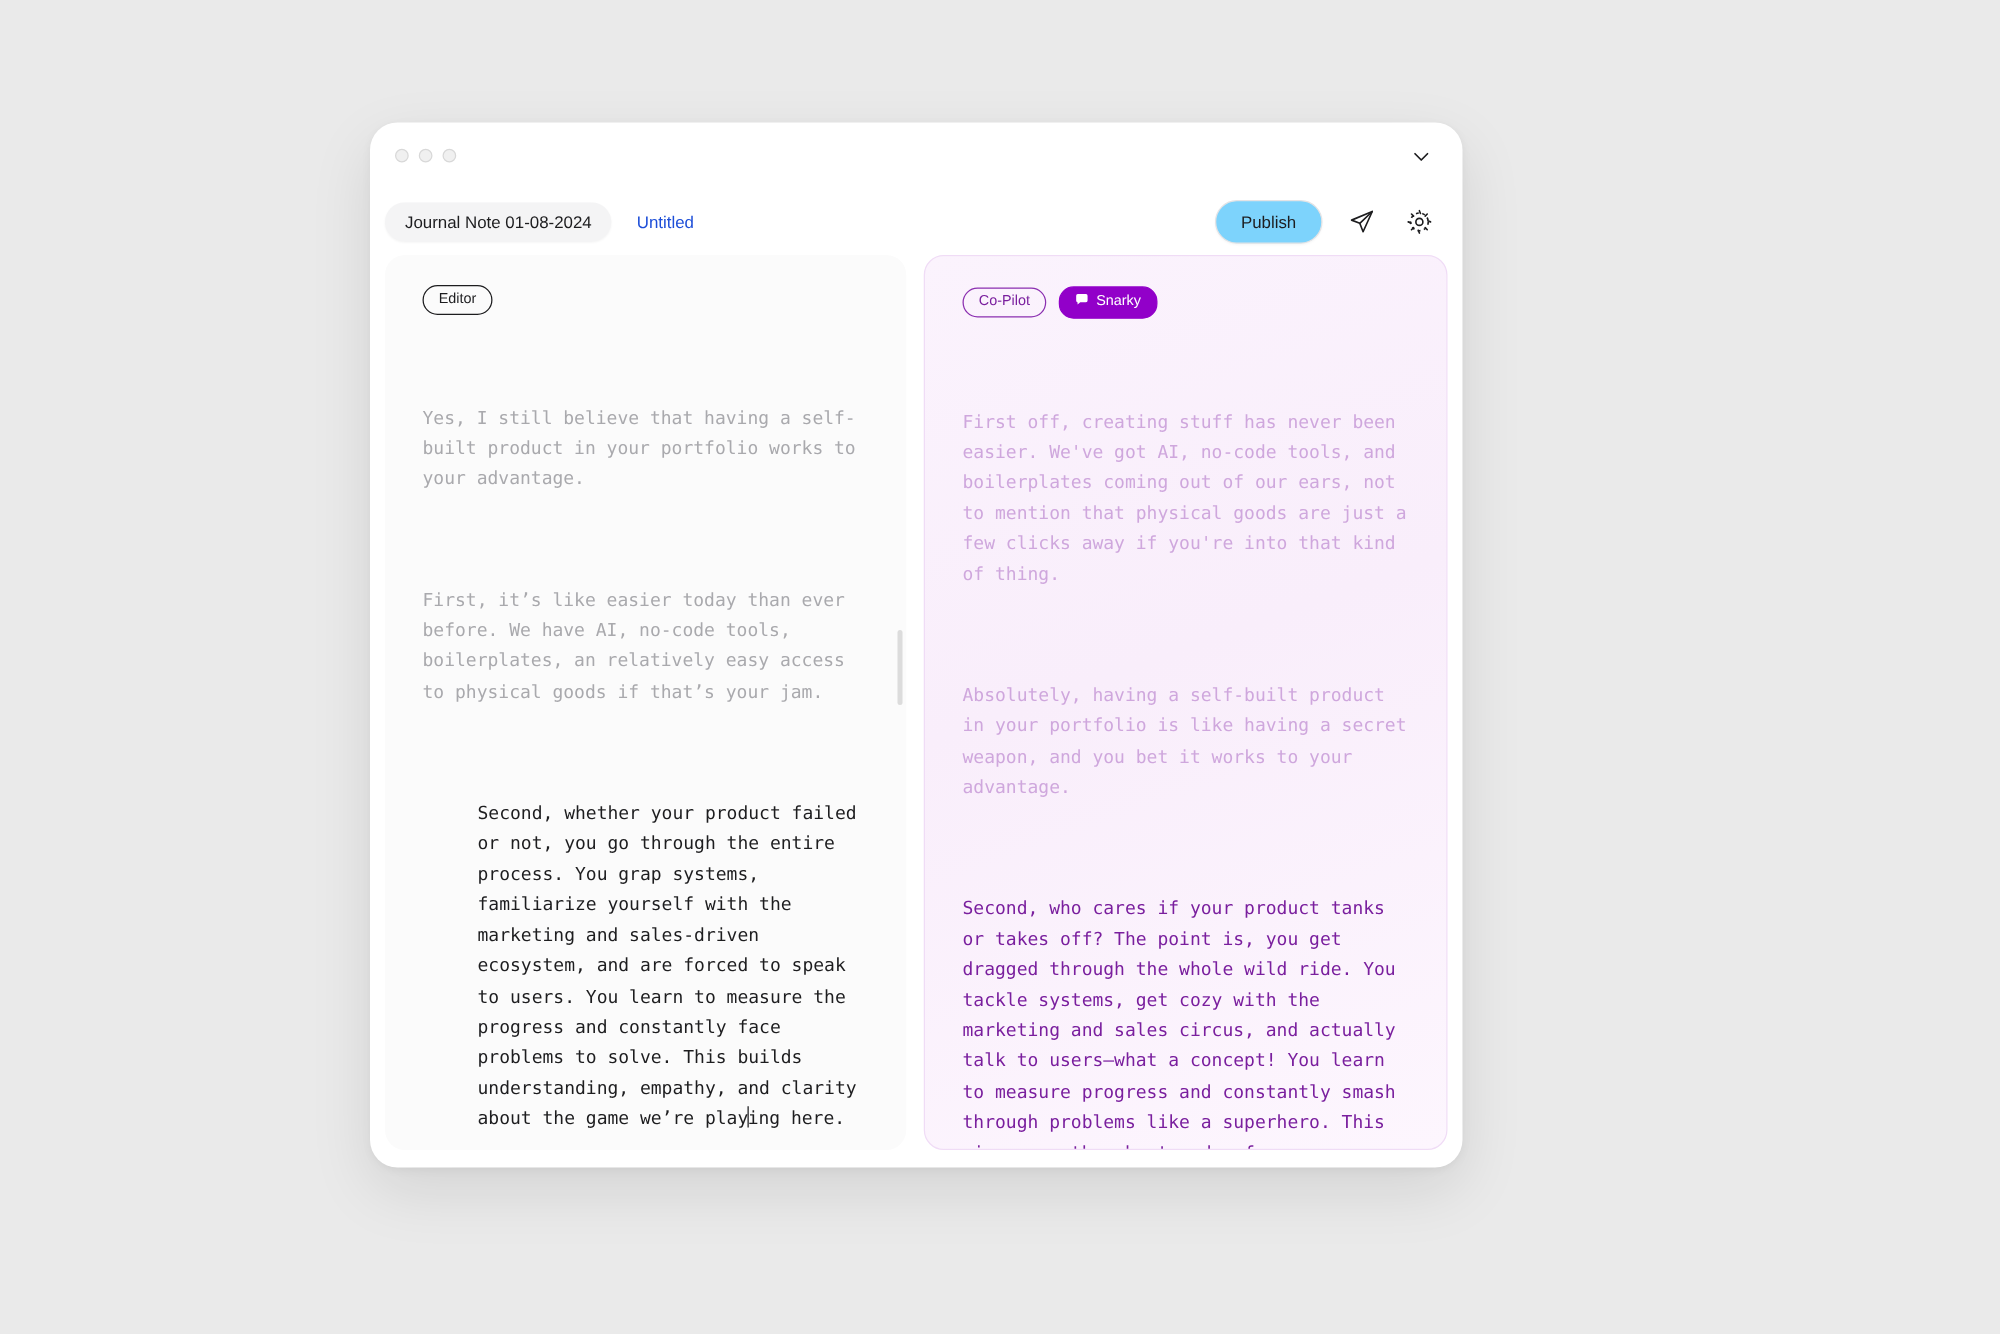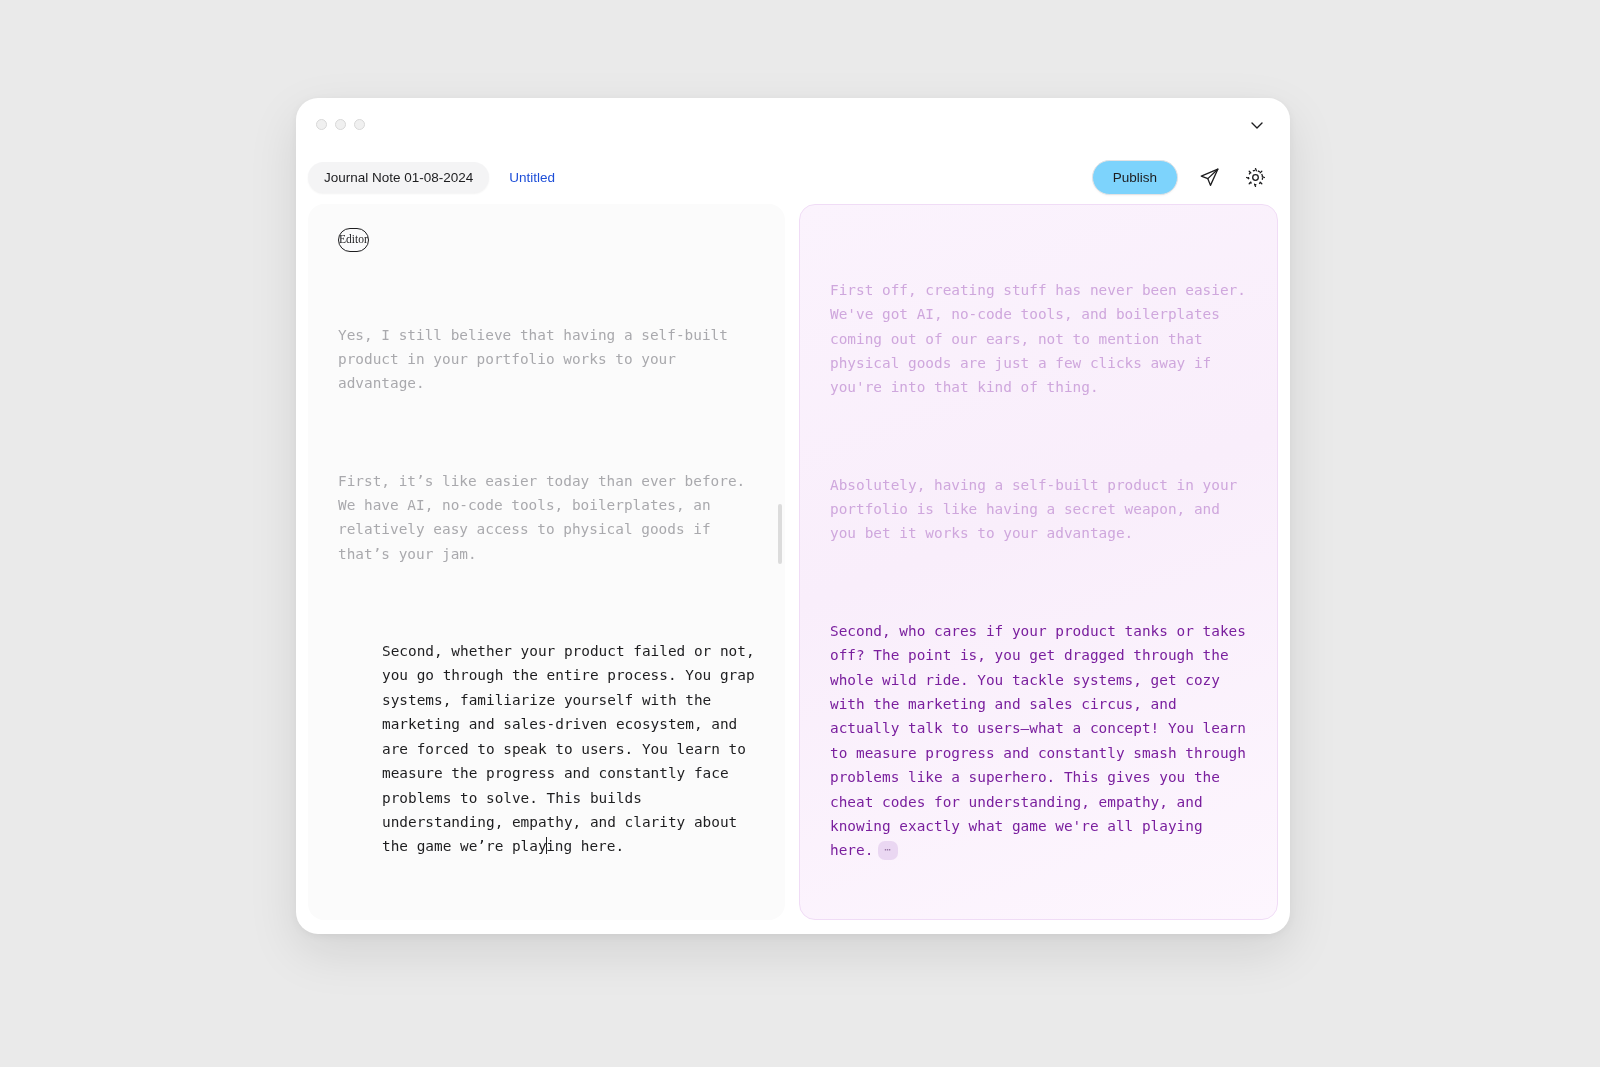--- a/index.html
+++ b/index.html
@@ -10,21 +10,21 @@
     height: 1067px;
     background: #eaeaea;
     font-family: "Liberation Sans", sans-serif;
     overflow: hidden;
   }
 
   #app-window {
     position: absolute;
     left: 296px;
     top: 98px;
-    width: 994px;
+    width: 874px;
     height: 836px;
     background: #ffffff;
     border-radius: 22px;
     box-shadow: 0 18px 50px rgba(0,0,0,0.10), 0 2px 8px rgba(0,0,0,0.05);
     overflow: hidden;
     display: flex;
     flex-direction: column;
   }
 
   
@@ -126,24 +126,24 @@
 
   .badge-row {
     display: flex;
     align-items: center;
     gap: 10px;
     margin-bottom: 22px;
   }
   .badge {
     font-size: 11.5px;
     border-radius: 12px;
-    padding: 4px 0;
+    padding: 4px 12px;
     line-height: 1.2;
     cursor: pointer;
-    font-family: Liberation Serif, serif;
+    font-family: Liberation Sans, sans-serif;
   }
   #editor-badge {
     border: 1px solid #1d1d1f;
     color: #1d1d1f;
     background: transparent;
   }
   #copilot-badge {
     border: 1px solid #8b2fb0;
     color: #7a1f9e;
     background: transparent;
@@ -255,20 +255,31 @@
       </div>
       <div class="doc-text">
         <p class="para ed-dim">Yes, I still believe that having a self-built product in your portfolio works to your advantage.</p>
         <p class="para ed-dim">First, it’s like easier today than ever before. We have AI, no-code tools, boilerplates, an relatively easy access to physical goods if that’s your jam.</p>
         <p class="para ed-strong"><span>Second, whether your product failed or not, you go through the entire process. You grap systems, familiarize yourself with the marketing and sales-driven ecosystem, and are forced to speak to users. You learn to measure the progress and constantly face problems to solve. This builds understanding, empathy, and clarity about the game we’re play</span><span class="caret"></span><span>ing here.</span></p>
       </div>
       <div id="editor-scrollbar"></div>
     </section>
 
     <section class="pane" id="copilot-pane">
+      <div class="badge-row">
+        <span class="badge" id="copilot-badge">Co-Pilot</span>
+        <span class="badge" id="snarky-badge">
+          <span>
+            <svg width="11" height="11" viewBox="0 0 14 14" fill="none" aria-hidden="true">
+              <path d="M1.2 3.2a1.6 1.6 0 0 1 1.6-1.6h8.4a1.6 1.6 0 0 1 1.6 1.6v5a1.6 1.6 0 0 1-1.6 1.6H5.4L2.6 12.2V9.8h-.4a1.6 1.6 0 0 1-1-1.6z" fill="#ffffff"></path>
+            </svg>
+          </span>
+          <span>Snarky</span>
+        </span>
+      </div>
       <div class="doc-text">
         <p class="para cp-dim">First off, creating stuff has never been easier. We've got AI, no-code tools, and boilerplates coming out of our ears, not to mention that physical goods are just a few clicks away if you're into that kind of thing.</p>
         <p class="para cp-dim">Absolutely, having a self-built product in your portfolio is like having a secret weapon, and you bet it works to your advantage.</p>
         <p class="para cp-strong"><span>Second, who cares if your product tanks or takes off? The point is, you get dragged through the whole wild ride. You tackle systems, get cozy with the marketing and sales circus, and actually talk to users—what a concept! You learn to measure progress and constantly smash through problems like a superhero. This gives you the cheat codes for understanding, empathy, and knowing exactly what game we're all playing here.</span><span class="ellipsis-chip">⋯</span></p>
       </div>
     </section>
 
   </div>
 </div>
 

